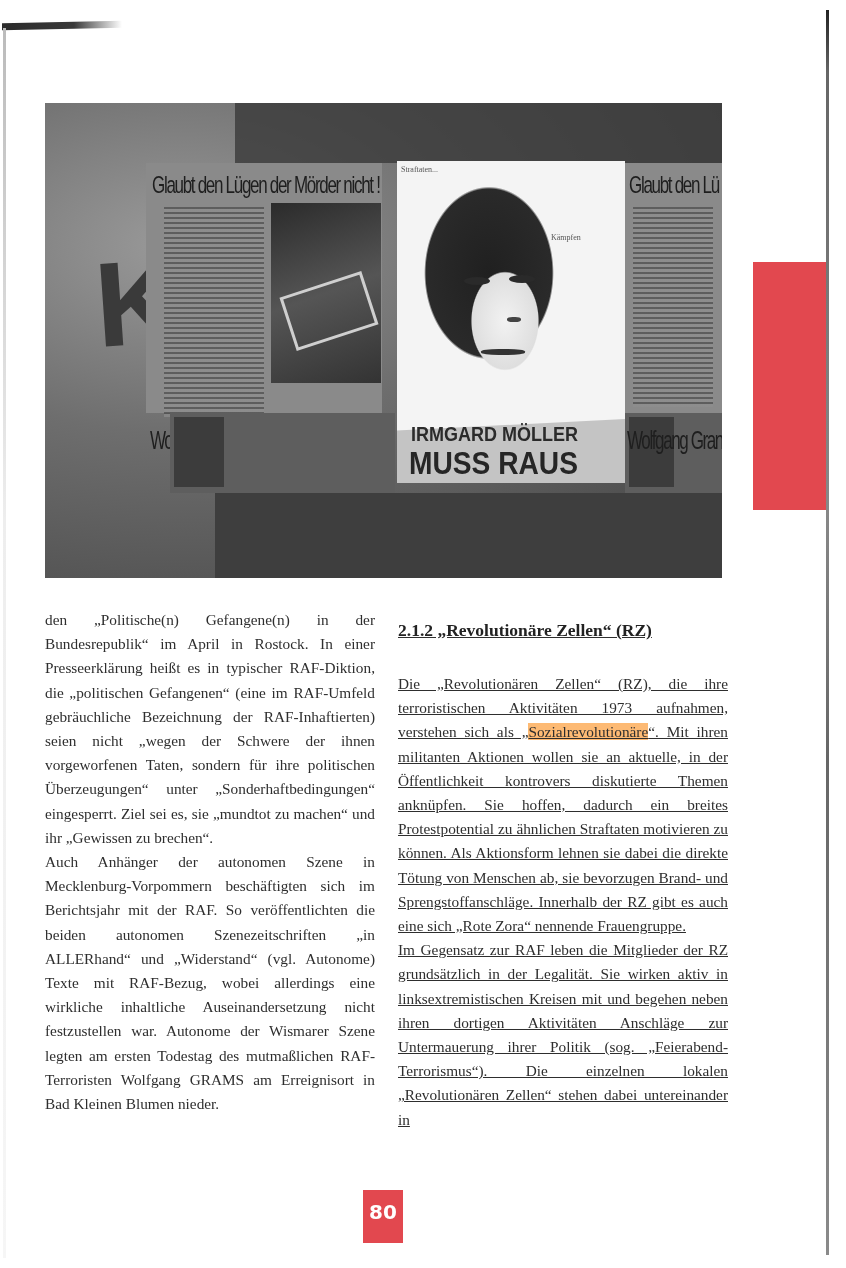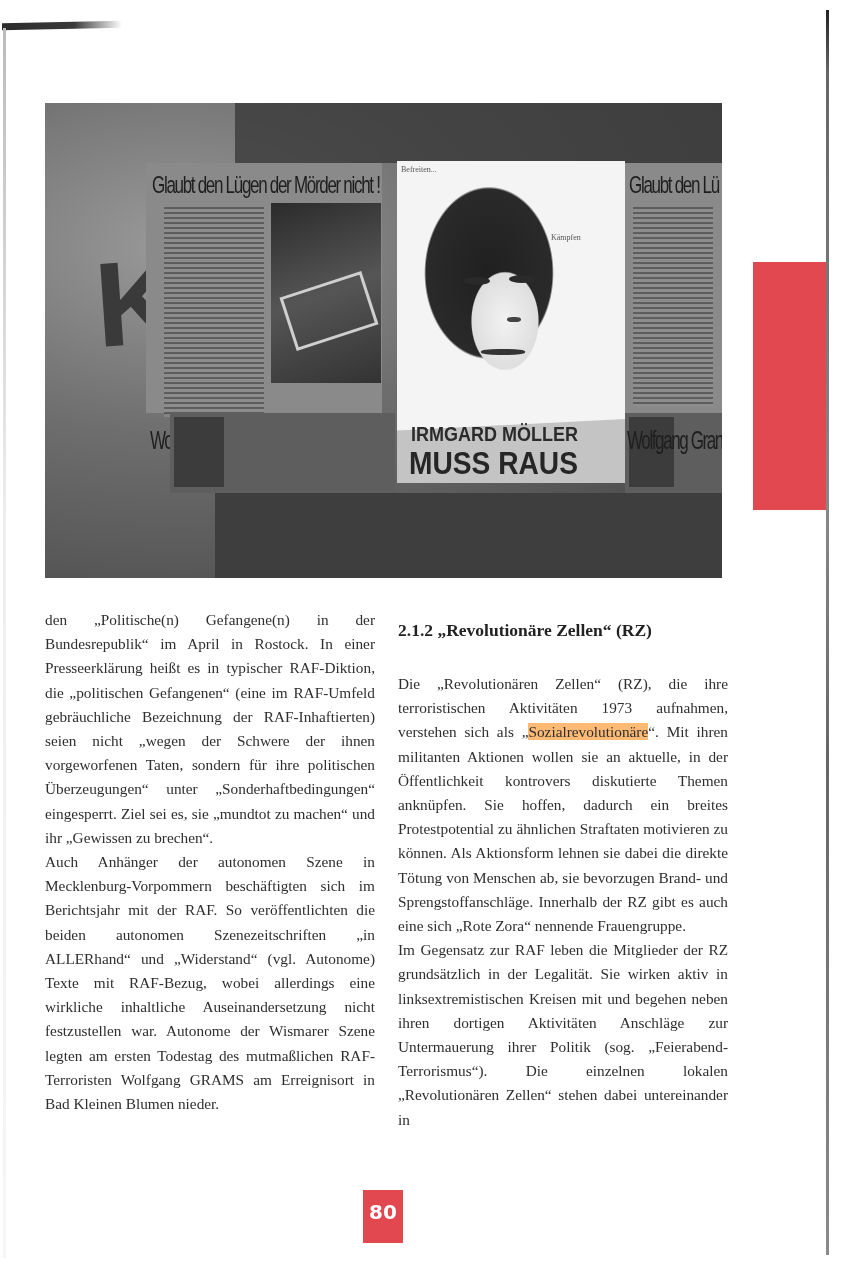--- a/index.html
+++ b/index.html
@@ -40,21 +40,21 @@
 
   .poster-right { position:absolute; left:580px; top:60px; width:97px; height:330px; background:#8a8a8a; overflow:hidden;padding-left:23px; }
   .poster-right .head { position:absolute; left:4px; top:8px; font-family:"Liberation Sans", sans-serif; font-size:17px; color:#1e1e1e; letter-spacing:-1.3px; transform:scaleY(1.45); transform-origin:left top; white-space:nowrap; }
   .poster-right .cols { position:absolute; left:8px; top:44px; width:80px; height:200px; background:repeating-linear-gradient(180deg,#4a4a4a 0 2px,#8e8e8e 2px 5px); opacity:.7; }
   .poster-right .foot { position:absolute; left:2px; top:263px; font-family:"Liberation Sans", sans-serif; font-size:17px; color:#1e1e1e; letter-spacing:-1.4px; transform:scaleY(1.5); transform-origin:left top; white-space:nowrap; }
   .poster-right .low { position:absolute; left:0; top:250px; width:97px; height:80px; background:#5e5e5e; }
   .poster-right .low .thumb { position:absolute; left:4px; top:4px; width:45px; height:70px; background:#3c3c3c; }
 
   .col { position:absolute; width:330px; font-size:15.3px; line-height:24.2px; text-align:justify; color:#2e2e2e; }
   .col-left { left:45px; top:584px;margin-top:24px; }
-  .col-right { left:398px; top:618px; }
+  .col-right { left:398px; top:618px;text-decoration:underline; }
   .col p { margin:0; text-indent:0; }
   .col p + p { margin-top:0; }
   .heading { font-weight:bold; font-size:17.5px; line-height:24px; margin:0 0 30px 0; color:#222; }
   .hl { background:#fdba74; }
 
   .page-number { position:absolute; left:363px; top:1190px; width:40px; height:53px; background:#e2484f; color:#fff; font-family:"DejaVu Sans", sans-serif; font-size:20px; font-weight:bold; text-align:center; line-height:44px; }
 </style>
 </head>
 <body>
 
@@ -80,21 +80,21 @@
     <div class="thumb"></div>
   </div>
 
   <div class="poster-center">
     <div class="portrait">
       <div class="eye1"></div>
       <div class="eye2"></div>
       <div class="nose"></div>
       <div class="mouth"></div>
     </div>
-    <div class="tag1">Befreiten...</div>
+    <div class="tag1">Straftaten...</div>
     <div class="tag2">Kämpfen</div>
     <div class="band"></div>
     <div class="name">IRMGARD MÖLLER</div>
     <div class="slogan">MUSS RAUS</div>
   </div>
 
   <div class="poster-right">
     <div class="head">Glaubt den Lü</div>
     <div class="cols"></div>
     <div class="low">

